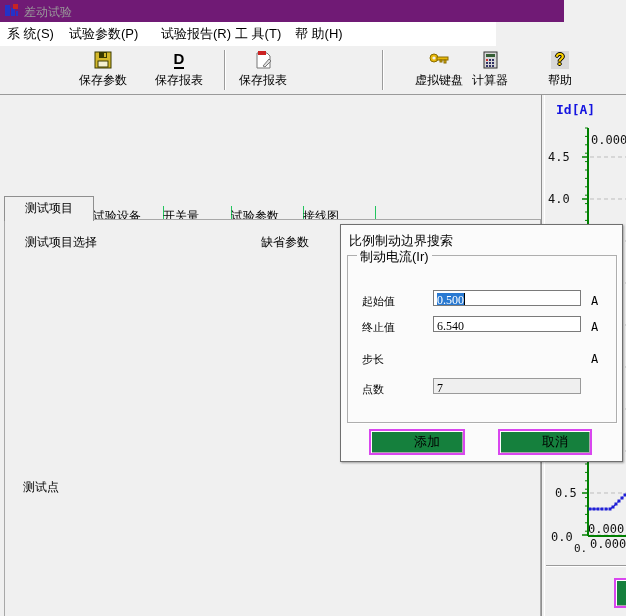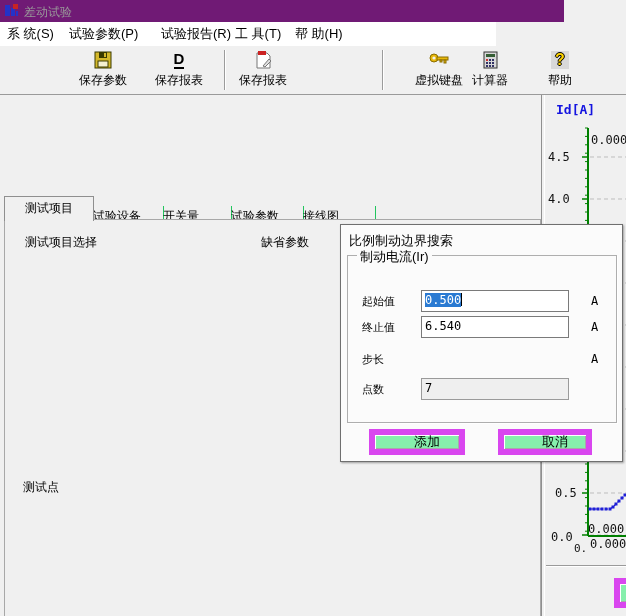--- a/index.html
+++ b/index.html
@@ -39,36 +39,36 @@
   .tbox.dis{background:#efefef;border-color:#9a9a9a;color:#000;}
   .flabel{position:absolute;font-size:13px;white-space:nowrap;}
   .unit{position:absolute;font-size:12px;font-family:"DejaVu Sans Mono",monospace;}
 
   
   .ttable{left:16px;top:406px;width:514px;height:44px;border:1px solid #8c8c8c;background:#fff;box-sizing:border-box;}
   .th{position:absolute;top:0;height:22px;background:#f0f0f0;border-right:1px solid #8c8c8c;border-bottom:1px solid #8c8c8c;box-shadow:inset 1px 1px 0 #ffffff;text-align:center;line-height:22px;font-size:12px;box-sizing:border-box;white-space:nowrap;overflow:hidden;}
   .td{position:absolute;top:22px;height:20px;background:#fff;border-right:1px solid #c9c9c9;box-sizing:border-box;}
   .td.selected{background:#0a72c8;}
 
-  .btn{position:absolute;background:#86efac;border:6px solid #d946ef;box-shadow:inset 1px 1px 0 #ffffff, inset -1px -1px 0 #a8a8a8;text-align:center;font-size:13px;cursor:default;box-sizing:border-box;display:flex;align-items:center;justify-content:center;padding-left:20px;}
+  .btn{position:absolute;background:#15803d;border:2px solid #d946ef;box-shadow:inset 1px 1px 0 #ffffff, inset -1px -1px 0 #a8a8a8;text-align:center;font-size:13px;cursor:default;box-sizing:border-box;display:flex;align-items:center;justify-content:center;padding-left:20px;}
 
   
   .divider-v{left:541px;top:95px;width:2px;height:521px;border-left:1px solid #8f8f8f;border-right:1px solid #ffffff;}
   .chart-panel{left:546px;top:95px;width:80px;height:468px;background:#f0f0f0;}
   .chart-groove{left:546px;top:565px;width:80px;height:0;border-top:1px solid #9a9a9a;border-bottom:1px solid #ffffff;}
   .br-panel{left:546px;top:568px;width:80px;height:48px;background:#f0f0f0;}
   .btn-frag{left:68px;top:10px;width:40px;height:30px;}
 
   
   .dialog{left:340px;top:224px;width:283px;height:238px;background:#fbfbfb;border:1px solid #6f6f6f;box-shadow:1px 1px 2px rgba(0,0,0,.35);z-index:10;box-sizing:border-box;}
   .dlg-title{position:absolute;left:8px;top:7px;font-size:13px;}
   .dlg-group{position:absolute;left:6px;top:30px;width:268px;height:166px;border:1px solid #aeaeae;box-shadow:1px 1px 0 #ffffff;}
   .dlg-legend{position:absolute;left:16px;top:23px;background:#fbfbfb;padding:0 3px;font-size:13px;z-index:2;}
   .dlg-label{position:absolute;left:21px;font-size:11px;}
-  .dlg-box{position:absolute;left:80px;width:148px;height:22px;}
+  .dlg-box{position:absolute;left:92px;width:148px;height:16px;font-family:Liberation Serif, serif;}
   .dlg-unit{position:absolute;left:250px;font-family:"DejaVu Sans Mono",monospace;font-size:12px;}
   .selhl{background:#2a7ad2;color:#fff;}
   .caret{display:inline-block;width:1px;height:13px;background:#000;vertical-align:-2px;}
 </style>
 </head>
 <body>
 
 <div id="app">
 
   <div class="abs titlebar">

